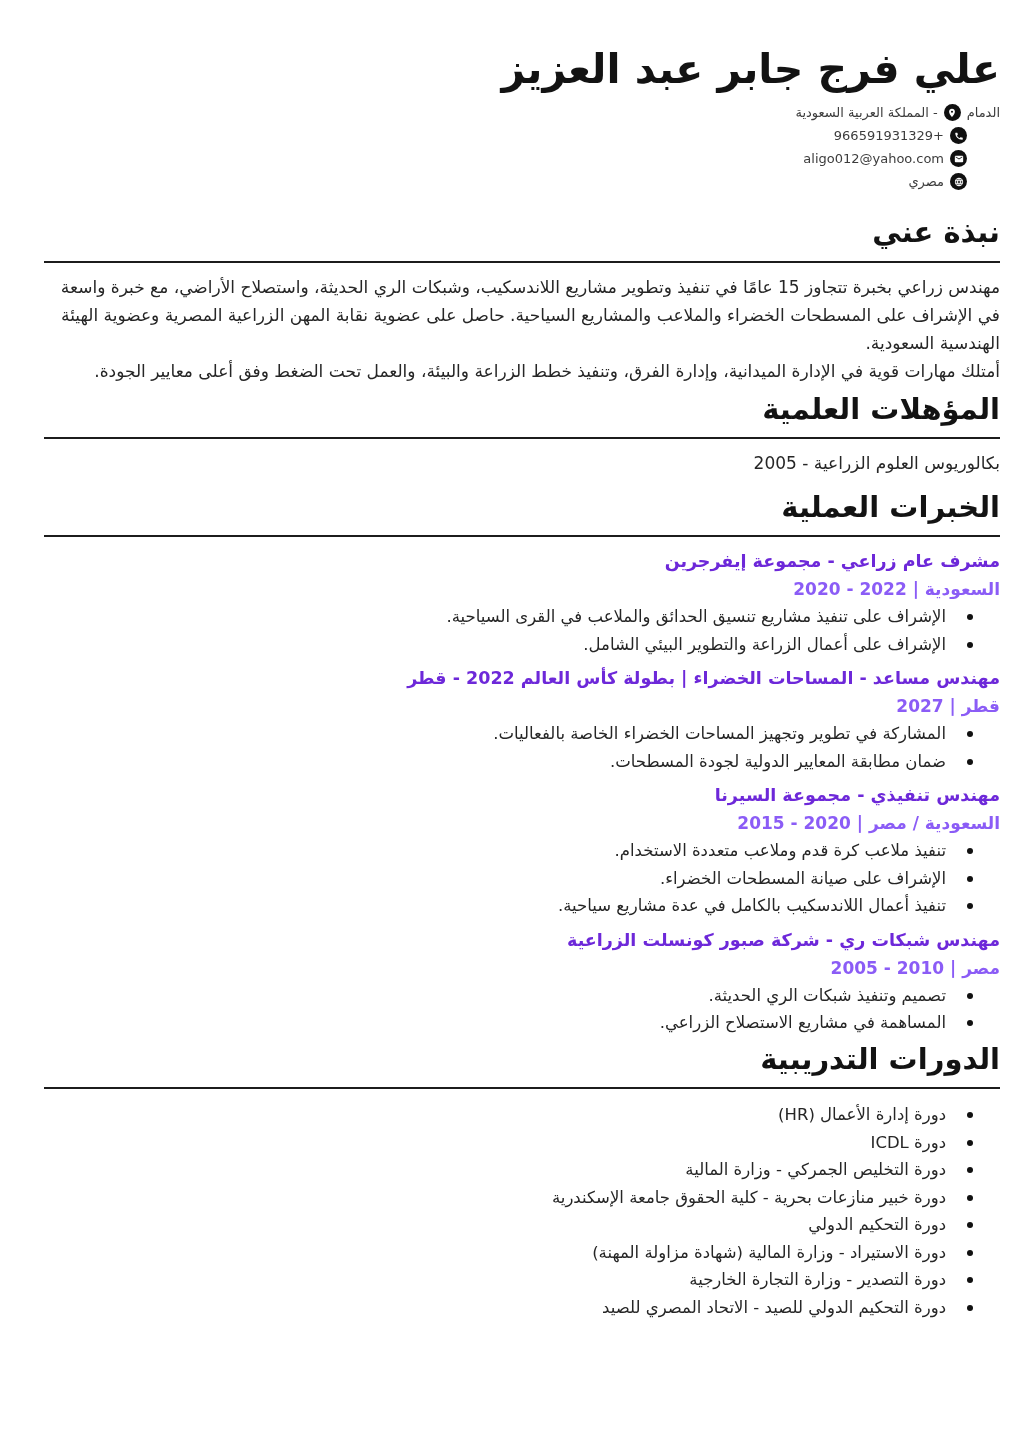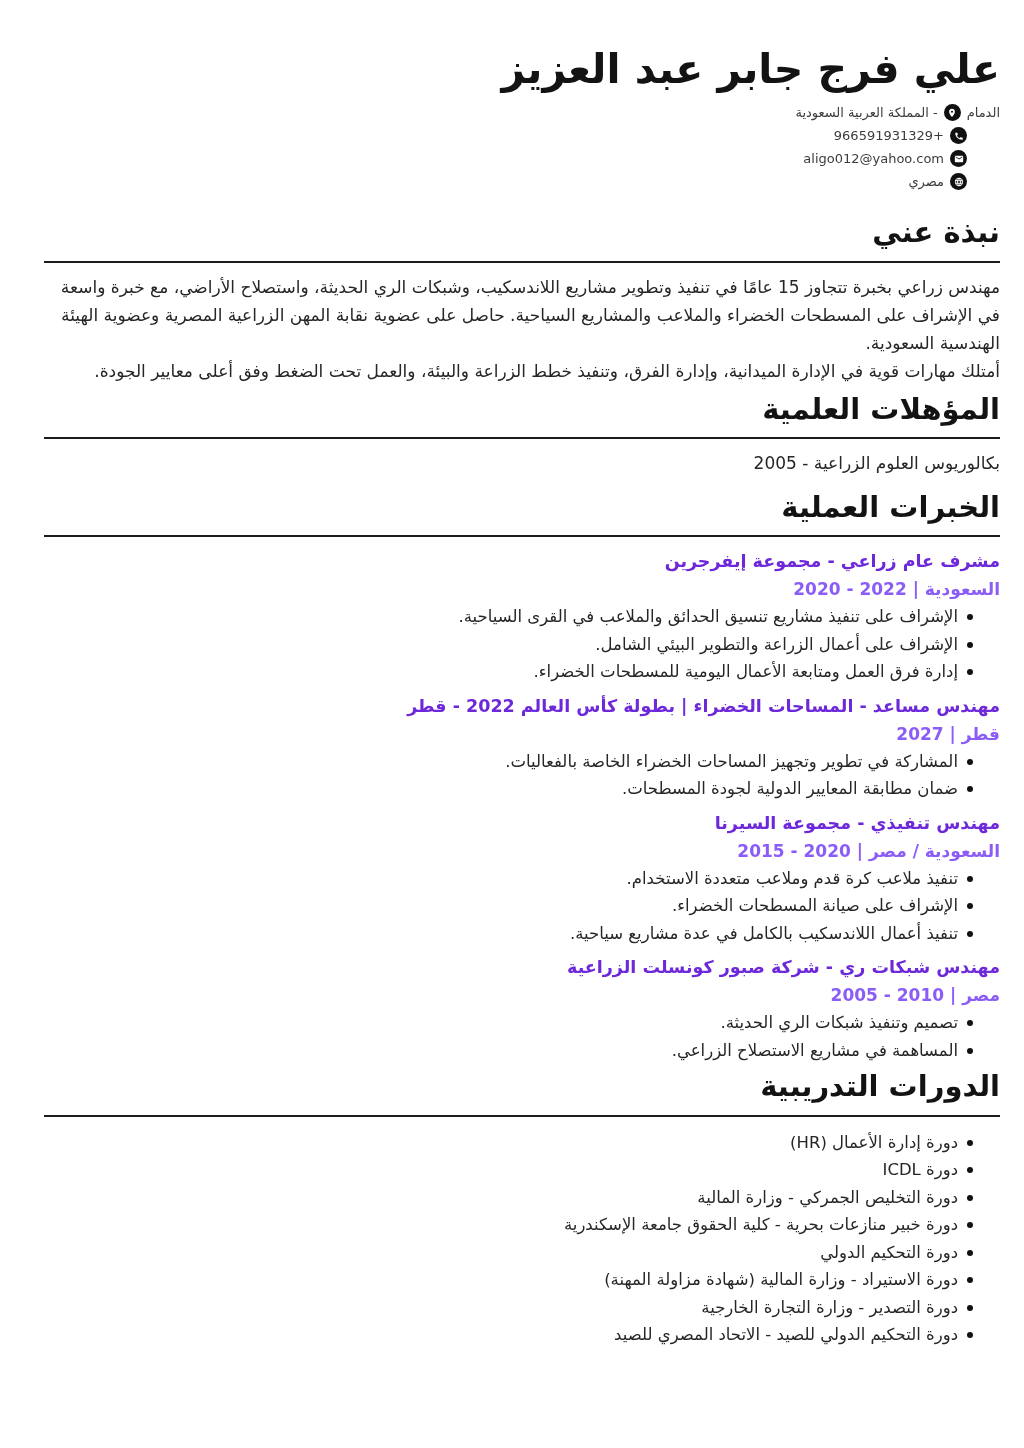--- a/index.html
+++ b/index.html
@@ -26,21 +26,21 @@
   .sec-exp{margin-top:14px;}
   .sec-courses{margin-top:6px;}
   .para{font-size:17px;line-height:28px;margin:10px 0 0 0;}
   .para + .para{margin-top:0;}
   
   .jobs{margin-top:10px;}
   .job{margin-top:6px;}
   .job-title{font-size:17.5px;font-weight:bold;line-height:28px;margin:0;color:#6d28d9;}
   .job-date{font-size:17px;font-weight:bold;line-height:28px;direction:ltr;text-align:right;color:#8b5cf6;}
   .blist{list-style:none;margin:0;padding:0;}
-  .bitem{display:flex;align-items:flex-start;gap:9px;font-size:16.5px;line-height:27.5px;padding-right:27px;}
+  .bitem{display:flex;align-items:flex-start;gap:21px;font-size:16.5px;line-height:27.5px;padding-right:27px;}
   .dot{width:6px;height:6px;border-radius:50%;background:#111111;flex:none;margin-top:11px;}
   .btext{flex:1 1 auto;}
   .courses-list{margin-top:12px;}
 </style>
 </head>
 <body>
 
 <main class="page">
 
   <header>
@@ -111,24 +111,20 @@
           <ul class="blist">
 
           <li class="bitem">
                 <span class="dot"></span>
                 <span class="btext">الإشراف على تنفيذ مشاريع تنسيق الحدائق والملاعب في القرى السياحية.</span>
               </li>
             <li class="bitem">
                 <span class="dot"></span>
                 <span class="btext">الإشراف على أعمال الزراعة والتطوير البيئي الشامل.</span>
               </li>
-            <li class="bitem">
-                <span class="dot"></span>
-                <span class="btext">إدارة فرق العمل ومتابعة الأعمال اليومية للمسطحات الخضراء.</span>
-              </li>
           </ul>
         </article>
         <article class="job">
           <h3 class="job-title">مهندس مساعد - المساحات الخضراء | بطولة كأس العالم 2022 - قطر</h3>
           <div class="job-date">2027 | قطر</div>
           <ul class="blist">
 
           <li class="bitem">
                 <span class="dot"></span>
                 <span class="btext">المشاركة في تطوير وتجهيز المساحات الخضراء الخاصة بالفعاليات.</span>

